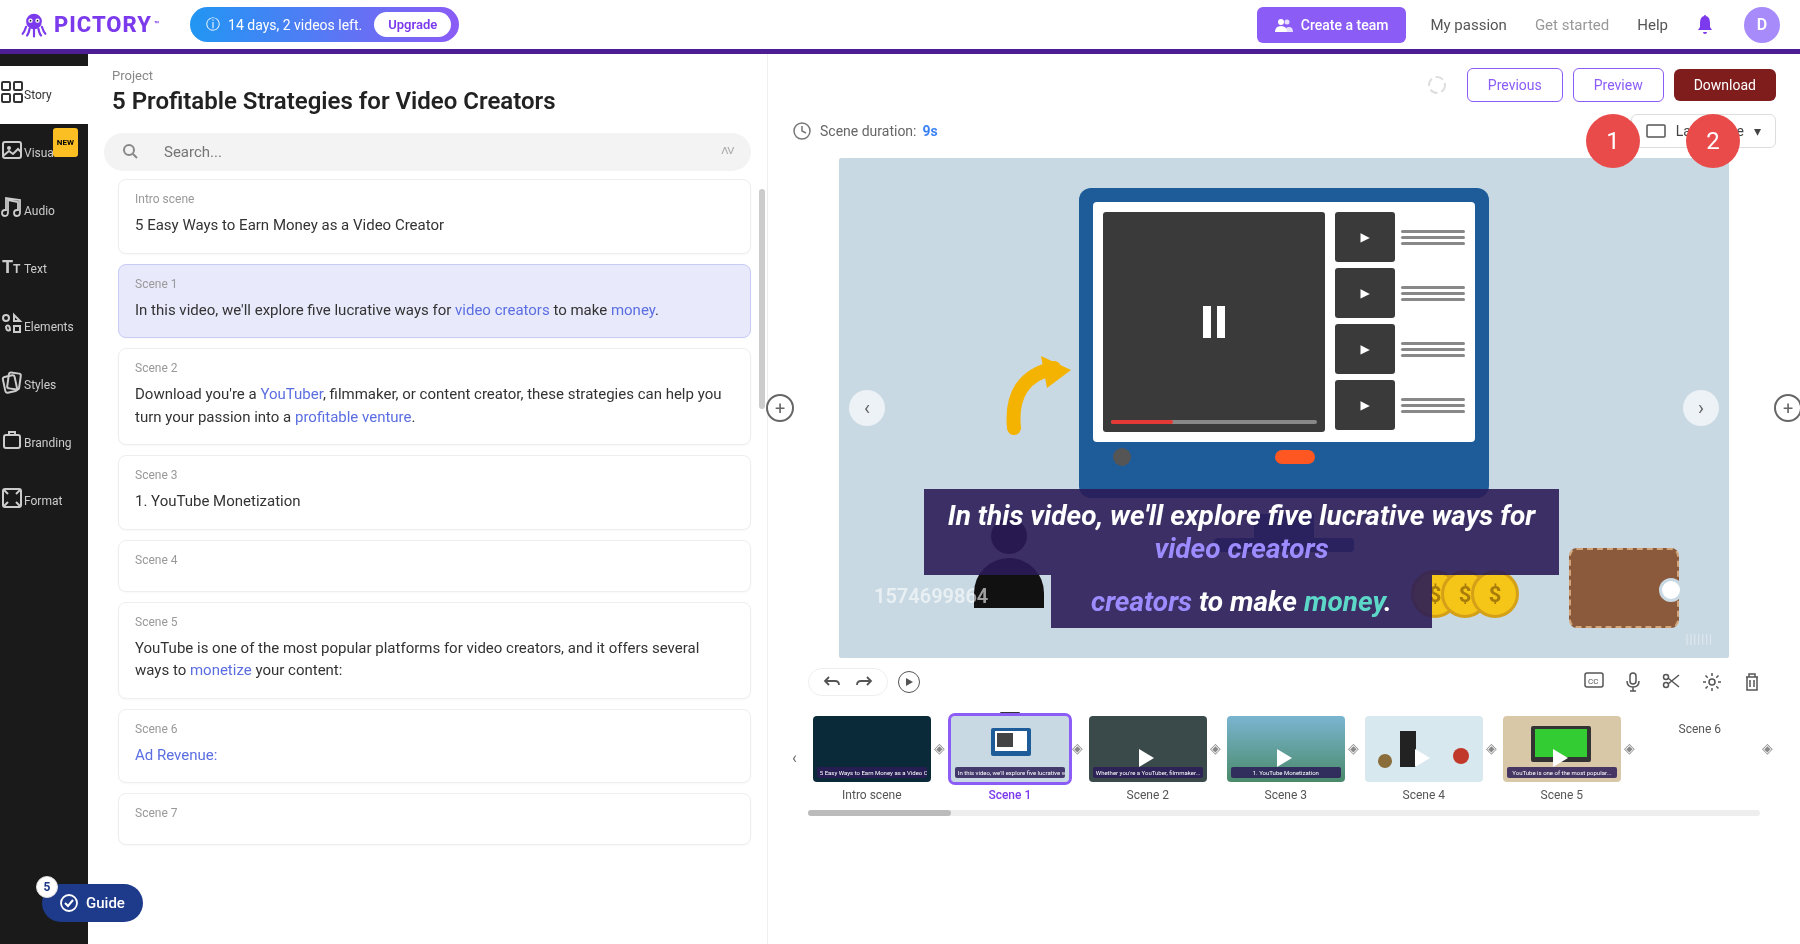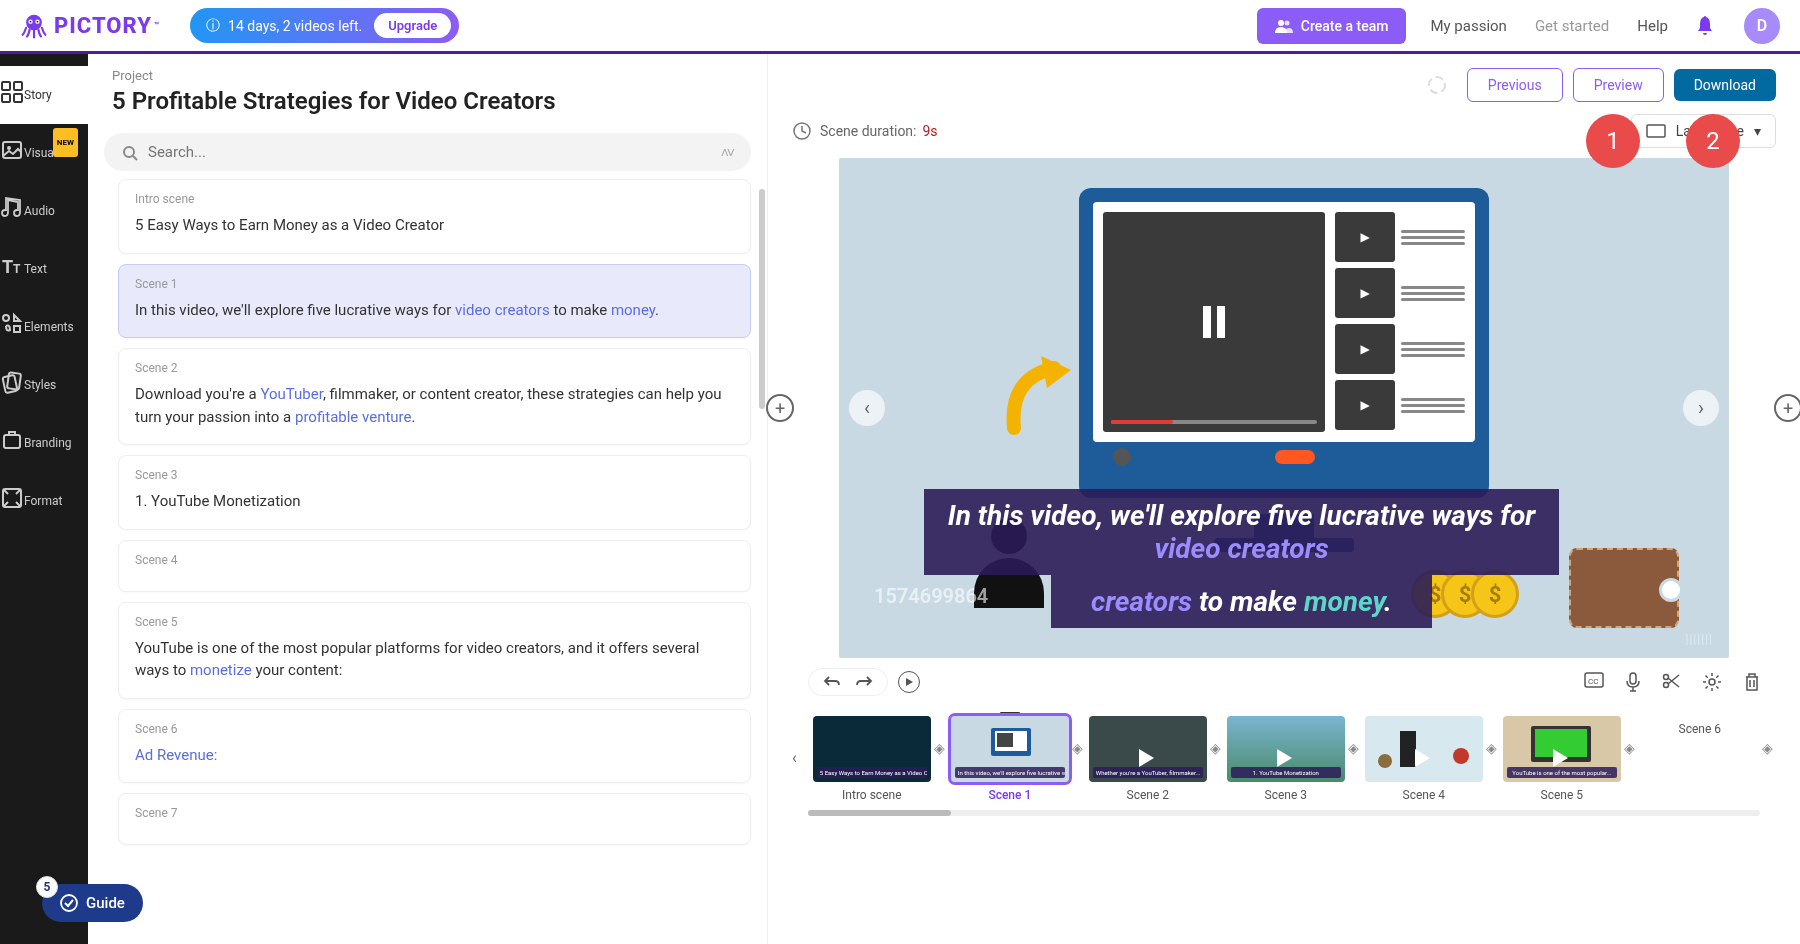--- a/index.html
+++ b/index.html
@@ -1,19 +1,19 @@
 <!DOCTYPE html>
 <html><head>
 <meta charset="utf-8">
 <style>
 * { margin: 0; padding: 0; box-sizing: border-box; font-family: -apple-system, BlinkMacSystemFont, "Segoe UI", Roboto, sans-serif; }
 body { background: #fff; width: 1800px; height: 944px; overflow: hidden; }
 
 
-.header { height: 54px; display: flex; align-items: center; padding: 0 20px; border-bottom: 3px solid #4c1d95; }
+.header { height: 54px; display: flex; align-items: center; padding: 0 20px; border-bottom: 5px solid #4c1d95; }
 .logo { display: flex; align-items: center; font-weight: 800; font-size: 22px; color: #7c3aed; letter-spacing: 1px; }
 .logo-icon { width: 28px; height: 28px; margin-right: 6px; }
 .logo-tm { font-size: 8px; vertical-align: top; margin-left: 2px; }
 .trial-banner { margin-left: 30px; background: linear-gradient(90deg, #2196f3, #8b5cf6); color: #fff; border-radius: 20px; padding: 5px 8px 5px 16px; display: flex; align-items: center; font-size: 14px; }
 .trial-banner .info-icon { margin-right: 8px; }
 .trial-banner button { background: #fff; color: #7c3aed; border: none; border-radius: 14px; padding: 5px 14px; margin-left: 12px; font-weight: 600; font-size: 13px; cursor: pointer; }
 .header-spacer { flex: 1; }
 .create-team { background: #8b5cf6; color: #fff; border: none; border-radius: 6px; padding: 10px 18px; font-size: 14px; font-weight: 500; display: flex; align-items: center; cursor: pointer; margin-right: 24px; }
 .create-team .team-icon { margin-right: 8px; }
 .header-link { color: #555; font-size: 15px; margin-right: 28px; cursor: pointer; }
@@ -27,42 +27,42 @@
 .sidebar-item { width: 100%; color: #ccc; display: flex; flex-direction: row; align-items: center; padding: 14px 0; font-size: 12px; cursor: pointer; position: relative; }
 .sidebar-item.active { background: #fff; color: #333; }
 .sidebar-item .sb-icon { font-size: 22px; margin-bottom: 6px; }
 .sidebar-badge { position: absolute; top: 4px; right: 10px; background: #fbbf24; color: #000; font-size: 8px; font-weight: 700; padding: 10px 4px; border-radius: 3px; }
 
 
 .left-panel { width: 680px; background: #fff; border-right: 1px solid #eee; display: flex; flex-direction: column; }
 .project-header { padding: 14px 24px 10px; }
 .project-label { font-size: 13px; color: #888; }
 .project-title { font-size: 24px; font-weight: 600; color: #222; margin-top: 4px; }
-.search-bar { margin: 8px 16px; background: #f3f3f3; border-radius: 24px; display: flex; align-items: flex-end; padding: 10px 18px; }
+.search-bar { margin: 8px 16px; background: #f3f3f3; border-radius: 24px; display: flex; align-items: flex-start; padding: 10px 18px; gap: 16px; }
 .search-bar input { border: none; background: transparent; outline: none; flex: 1; font-size: 15px; margin-left: 10px; }
 .search-chevrons { color: #aaa; font-size: 14px; letter-spacing: -2px; }
 .scenes-scroll { flex: 1; overflow-y: auto; padding: 0 16px 20px 30px; position: relative; }
 .scene-card { background: #fff; border: 1px solid #eee; border-radius: 8px; padding: 12px 16px 16px; margin-bottom: 10px; box-shadow: 0 1px 2px rgba(0,0,0,0.03); }
 .scene-card.selected { background: #e8eafc; border-color: #c7cbf5; }
 .scene-label { font-size: 12px; color: #999; margin-bottom: 8px; }
 .scene-text { font-size: 15px; color: #333; line-height: 1.5; }
 .scene-text .hl { color: #5b6ee1; }
 .scrollbar-fake { position: absolute; right: 2px; top: 10px; width: 6px; height: 220px; background: #ccc; border-radius: 3px; }
 
 
 .right-panel { flex: 1; display: flex; flex-direction: column; position: relative; }
 .top-actions { position: absolute; top: -44px; right: 24px; display: flex; gap: 10px; }
 .top-actions { position: static; padding: 14px 24px 0; display: flex; justify-content: flex-end; gap: 10px; align-items: center; }
 .btn-outline { border: 1px solid #8b5cf6; background: #fff; color: #8b5cf6; border-radius: 6px; padding: 8px 20px; font-size: 14px; cursor: pointer; }
-.btn-primary { background: #0369a1; color: #fff; border: none; border-radius: 6px; padding: 8px 20px; font-size: 14px; cursor: pointer; }
+.btn-primary { background: #7f1d1d; color: #fff; border: none; border-radius: 6px; padding: 8px 20px; font-size: 14px; cursor: pointer; }
 .loader-icon { color: #ccc; margin-right: 10px; }
 .scene-info-row { display: flex; align-items: center; padding: 12px 24px 10px; }
 .clock-icon { color: #777; margin-right: 8px; }
 .scene-duration-label { color: #666; font-size: 14px; }
-.scene-duration-value { color: #b91c1c; font-size: 14px; margin-left: 6px; font-weight: 400; }
+.scene-duration-value { color: #3b82f6; font-size: 14px; margin-left: 6px; font-weight: 700; }
 .orientation-select { margin-left: auto; border: 1px solid #ddd; border-radius: 6px; padding: 8px 14px; display: flex; align-items: center; gap: 10px; cursor: pointer; font-size: 14px; color: #444; }
 
 
 .preview-wrap { position: relative; padding: 0 24px; }
 .preview-canvas { position: relative; width: 890px; height: 500px; margin: 0 auto; background: #c9d9e3; border-radius: 2px; overflow: hidden; }
 .nav-arrow { position: absolute; top: 50%; transform: translateY(-50%); width: 36px; height: 36px; border-radius: 50%; background: rgba(255,255,255,0.65); display: flex; align-items: center; justify-content: center; font-size: 20px; color: #666; cursor: pointer; }
 .nav-arrow.left { left: 10px; }
 .nav-arrow.right { right: 10px; }
 .add-circle { position: absolute; top: 50%; width: 28px; height: 28px; border: 2px solid #666; border-radius: 50%; background: #fff; display: flex; align-items: center; justify-content: center; cursor: pointer; font-size: 18px; color: #666; transform: translateY(-50%); }
 .add-circle.left { left: -2px; }

